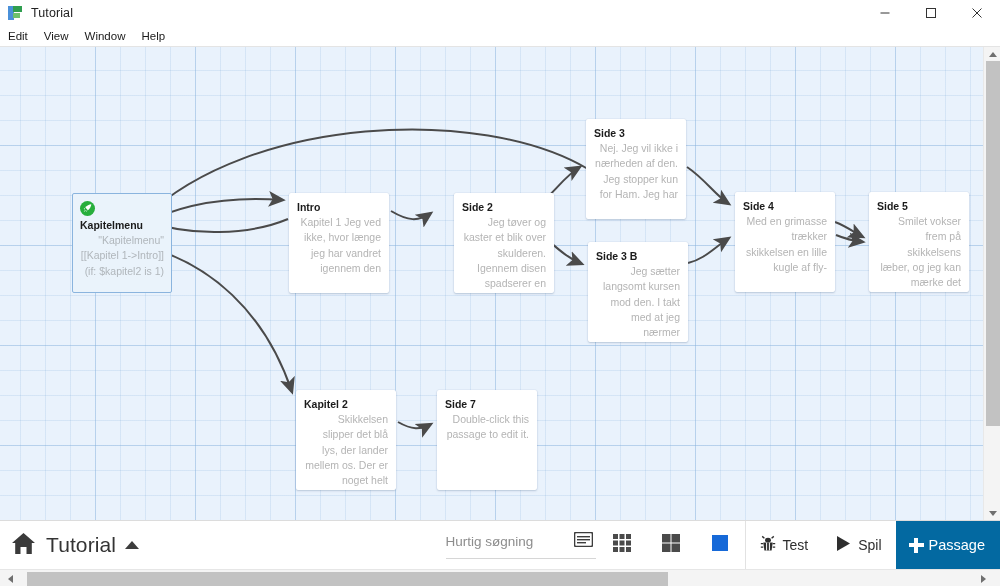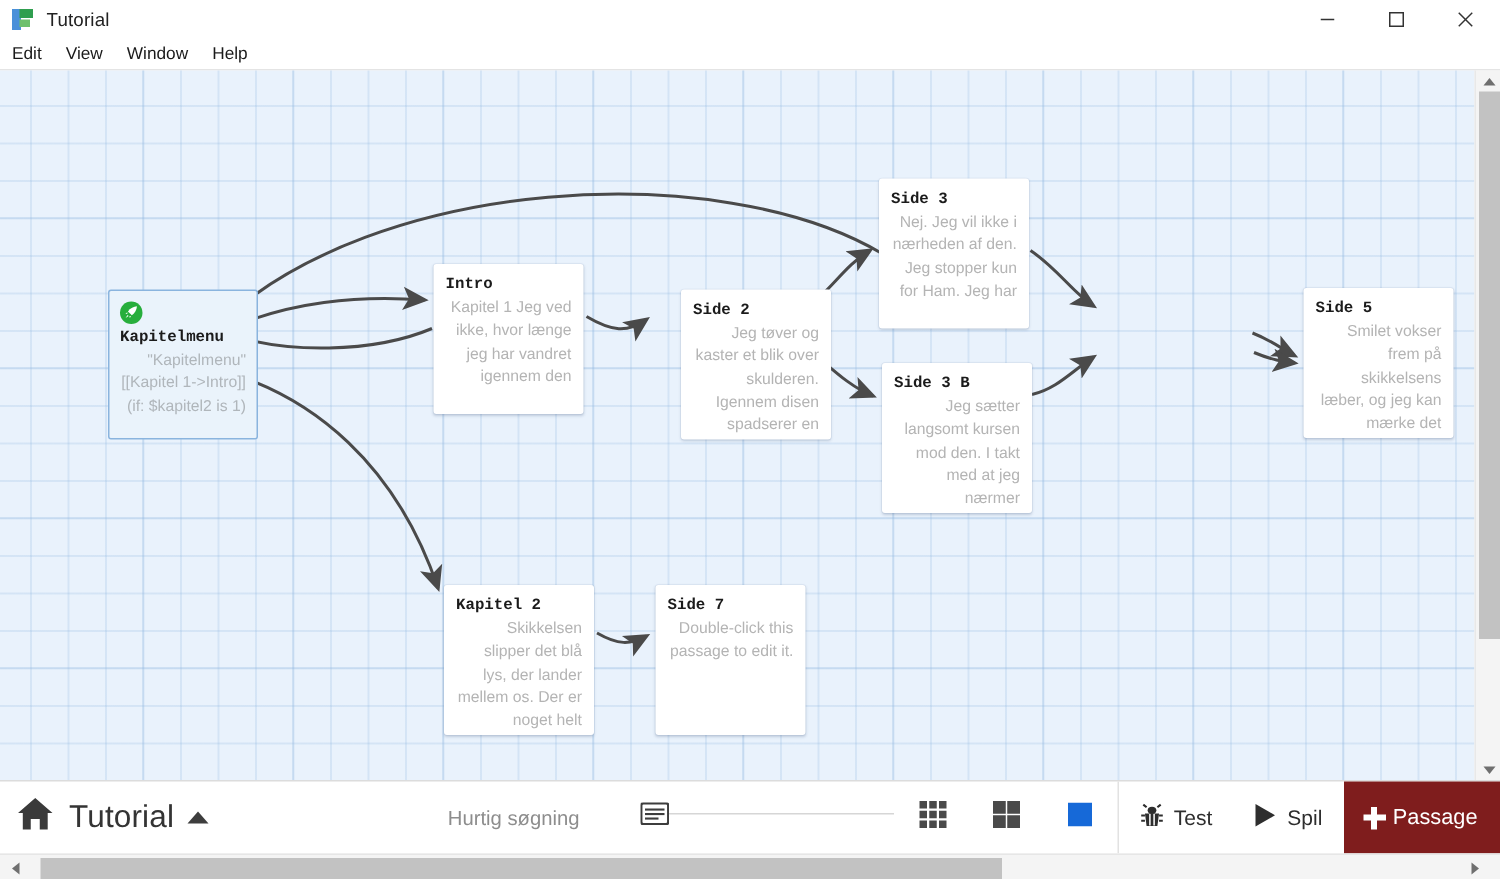--- a/index.html
+++ b/index.html
@@ -89,21 +89,21 @@
   .passage.selected {
     background: #eaf3fb;
     border: 1px solid #8ab4de;
     box-shadow: none;
     padding: 7px 7px 0 7px;
     margin-left: 32px;
   }
   .passage .p-title {
     font-size: 10.5px; font-weight: bold; color: #1b1b1b;
     line-height: 13px; margin-bottom: 1px;
-    white-space: nowrap; overflow: hidden; font-family: Liberation Mono, monospace;
+    white-space: nowrap; overflow: hidden;
   }
   .passage .p-excerpt {
     font-size: 10.5px; color: #b4b4b4; line-height: 15.3px;
     word-wrap: break-word; overflow: hidden; text-align: right;
   }
   .passage.selected .p-excerpt { color: #b0b6bb; }
   .start-badge {
     width: 15px; height: 15px; border-radius: 50%;
     background: #27ae3c; margin-bottom: 3px;
     display: flex; align-items: center; justify-content: center;
@@ -154,21 +154,21 @@
   .tb-storyname {
     font-size: 21px; color: #343434; font-weight: normal; letter-spacing: .1px;
   }
   .tb-caret {
     margin-left: 9px; width: 0; height: 0;
     border-left: 7px solid transparent; border-right: 7px solid transparent;
     border-bottom: 8px solid #3d3d3d;
   }
   .tb-spacer { flex: 1 1 auto; }
   .tb-search {
-    display: flex; flex-direction: row; justify-content: center;
+    display: flex; flex-direction: column; justify-content: center;
     margin-right: 2px;
   }
   .tb-search-row { display: flex; align-items: center; }
   .tb-search-label {
     font-size: 13.5px; color: #8d8d8d; width: 120px;
   }
   .tb-search-icon { margin-left: 8px; }
   .tb-search-underline {
     margin-top: 7px; width: 150px; height: 1px; background: #d6d6d6;
   }
@@ -178,21 +178,21 @@
   }
   .zoom-btn.active-blue svg rect { fill: #1669d8; }
   .tb-sep { width: 1px; height: 48px; background: #e2e2e2; }
   .tb-action {
     height: 48px; display: flex; align-items: center; padding: 0 14px;
     font-size: 14px; color: #2e2e2e;
   }
   .tb-action .lbl { margin-left: 7px; }
   .tb-passage {
     height: 48px; display: flex; align-items: center; padding: 0 15px 0 13px;
-    background: #7f1d1d; color: #ffffff; font-size: 14.5px;
+    background: #0369a1; color: #ffffff; font-size: 14.5px;
   }
   .tb-passage .plus {
     position: relative; width: 15px; height: 15px; margin-right: 5px; flex: none;
   }
   .tb-passage .plus::before, .tb-passage .plus::after {
     content: ""; position: absolute; background: #ffffff;
   }
   .tb-passage .plus::before { left: 5.5px; top: 0; width: 4px; height: 15px; }
   .tb-passage .plus::after { left: 0; top: 5.5px; width: 15px; height: 4px; }
 </style>
@@ -275,40 +275,44 @@
         <svg width="11" height="11" viewBox="0 0 11 11">
           <path d="M9.3,1.2 C7.3,1.3 4.6,2.6 3.3,4.6 L5.9,7.2 C7.9,5.9 9.2,3.2 9.3,1.2 Z" fill="#ffffff"></path>
           <path d="M3.0,5.1 L1.6,6.0 L2.8,6.4 Z M5.4,7.6 L4.6,9.0 L4.2,7.8 Z" fill="#ffffff"></path>
           <path d="M3.1,7.0 L1.7,9.0 L3.7,7.7 Z" fill="#ffffff"></path>
         </svg>
       </div>
       <div class="p-title">Kapitelmenu</div>
       <div class="p-excerpt">"Kapitelmenu" [[Kapitel 1-&gt;Intro]] (if: $kapitel2 is 1)</div>
     </div>
 
-    <div class="passage" style="left:289px; top:129px;">
+    <div class="passage" style="left:289px; top:146px;">
       <div class="p-title">Intro</div>
       <div class="p-excerpt">Kapitel 1 Jeg ved ikke, hvor længe jeg har vandret igennem den</div>
     </div>
 
     <div class="passage" style="left:454px; top:146px;">
       <div class="p-title">Side 2</div>
       <div class="p-excerpt">Jeg tøver og kaster et blik over skulderen. Igennem disen spadserer en</div>
     </div>
 
     <div class="passage" style="left:586px; top:72px;">
       <div class="p-title">Side 3</div>
       <div class="p-excerpt">Nej. Jeg vil ikke i nærheden af den. Jeg stopper kun for Ham. Jeg har</div>
     </div>
 
     <div class="passage" style="left:588px; top:195px;">
       <div class="p-title">Side 3 B</div>
       <div class="p-excerpt">Jeg sætter langsomt kursen mod den. I takt med at jeg nærmer</div>
     </div>
 
+    <div class="passage" style="left:735px; top:145px;">
+      <div class="p-title">Side 4</div>
+      <div class="p-excerpt">Med en grimasse trækker skikkelsen en lille kugle af fly-</div>
+    </div>
 
     <div class="passage" style="left:869px; top:145px;">
       <div class="p-title">Side 5</div>
       <div class="p-excerpt">Smilet vokser frem på skikkelsens læber, og jeg kan mærke det</div>
     </div>
 
     <div class="passage" style="left:296px; top:343px;">
       <div class="p-title">Kapitel 2</div>
       <div class="p-excerpt">Skikkelsen slipper det blå lys, der lander mellem os. Der er noget helt</div>
     </div>

